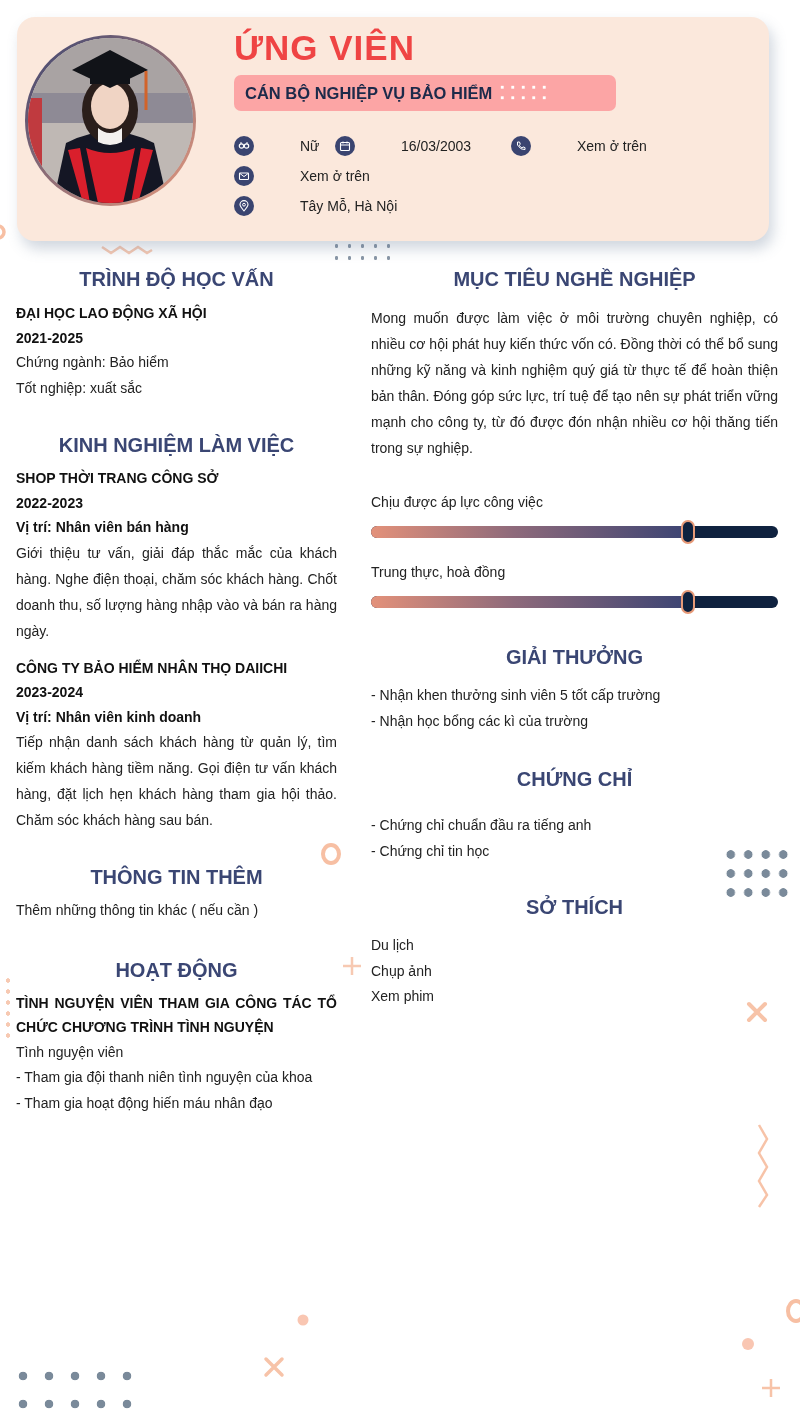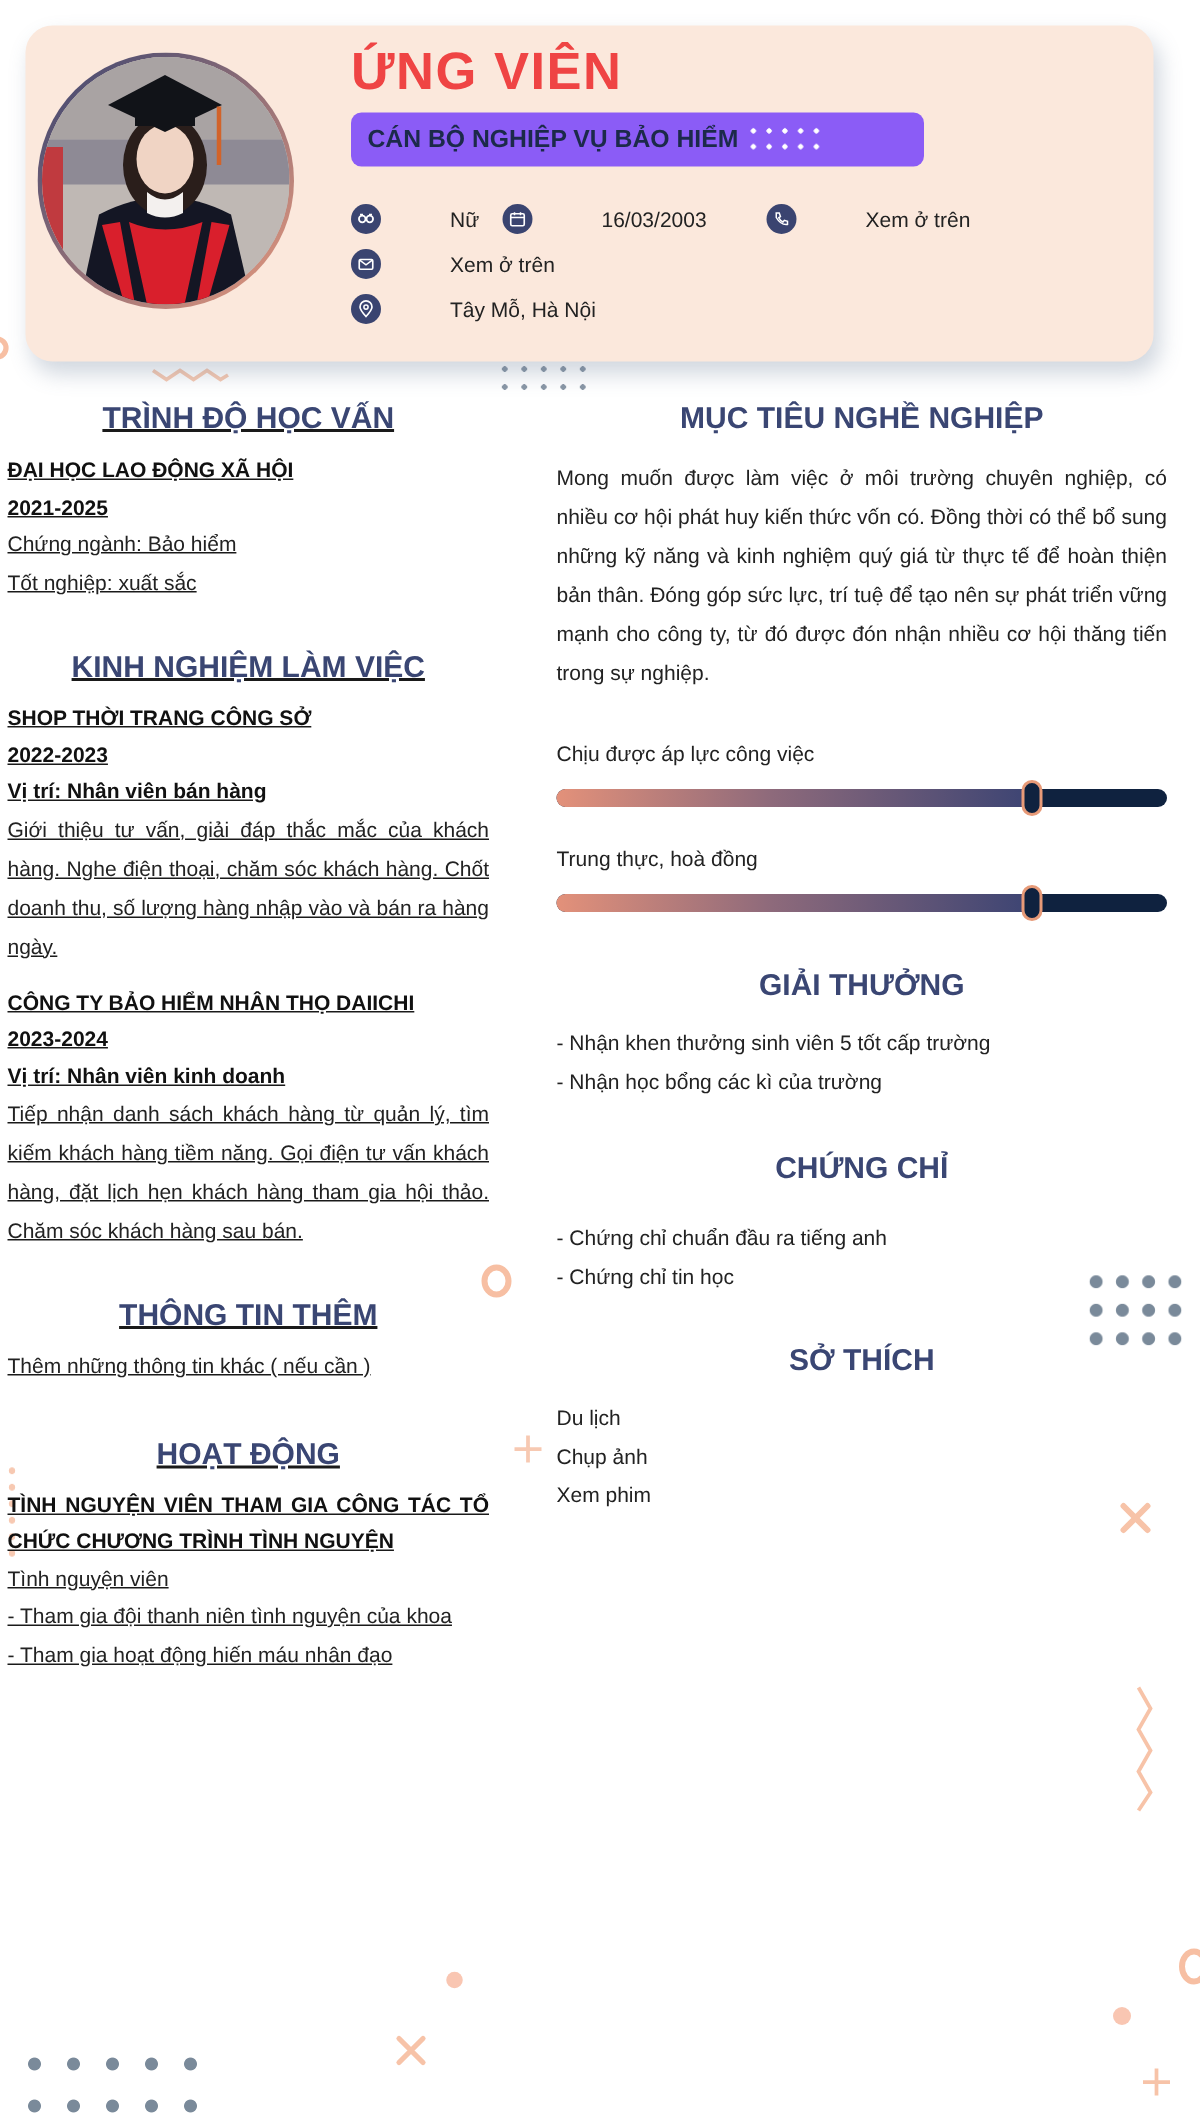--- a/index.html
+++ b/index.html
@@ -16,21 +16,21 @@
     border-radius: 50%; overflow: hidden;
     border: 3px solid transparent;
     background: linear-gradient(#c9c2bc,#c9c2bc) padding-box,
                 linear-gradient(135deg,#3b4470,#e89a7e) border-box;
   }
   .avatar svg { width: 100%; height: 100%; display: block; }
 
   .name { position: absolute; left: 234px; top: 28px; font-size: 35px; font-weight: 700; color: #ef4444; letter-spacing: 1px; }
   .title-pill {
     position: absolute; left: 234px; top: 75px; width: 382px; height: 36px;
-    background: #8b5cf6; border-radius: 7px;
+    background: #fca5a5; border-radius: 7px;
   }
   .title-pill .title-text { position: absolute; left: 11px; top: 9px; font-size: 16.5px; font-weight: 700; color: #1c2a4a; }
   .title-pill .pill-dots { position: absolute; left: 263px; top: 7px; width: 52px; height: 20px;
     background-image: radial-gradient(circle, #ffffff 1.6px, transparent 1.9px);
     background-size: 10.5px 10.5px; }
 
   .info { position: absolute; display: flex; align-items: center; font-size: 14px; color: #222; gap: 40px; }
   .info .ic { width: 20px; height: 20px; border-radius: 50%; background: #3a4470; margin-right: 6px;
     display: flex; align-items: center; justify-content: center; }
   .info .ic svg { width: 12px; height: 12px; }
@@ -161,21 +161,21 @@
 <div class="info" style="left:234px;top:196px;">
   <span class="ic">
     <svg viewBox="0 0 12 12">
         <path d="M6 11 Q2 6.5 2 4.6 A4 4 0 0 1 10 4.6 Q10 6.5 6 11 Z" fill="none" stroke="#fff" stroke-width="1.1"></path>
         <circle cx="6" cy="4.7" r="1.4" fill="none" stroke="#fff" stroke-width="1"></circle>
       </svg>
   </span>
   <span>Tây Mỗ, Hà Nội</span>
 </div>
 
-<div class="col" style="left:5px;top:268px;width:321px;text-decoration:underline;">
+<div class="col" style="left:16px;top:268px;width:321px;">
   <section>
     <div class="sec-title">TRÌNH ĐỘ HỌC VẤN</div>
     <div style="margin-top:10px;">
       <div class="bold-line">ĐẠI HỌC LAO ĐỘNG XÃ HỘI</div>
       <div class="bold-line">2021-2025</div>
       <div class="line">Chứng ngành: Bảo hiểm</div>
       <div class="line">Tốt nghiệp: xuất sắc</div>
     </div>
   </section>
 

